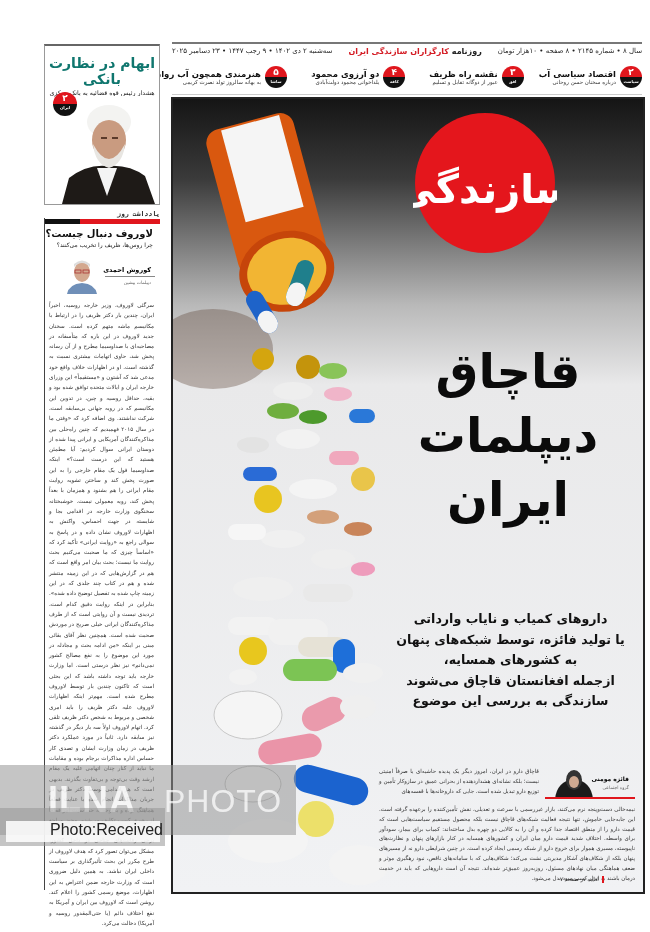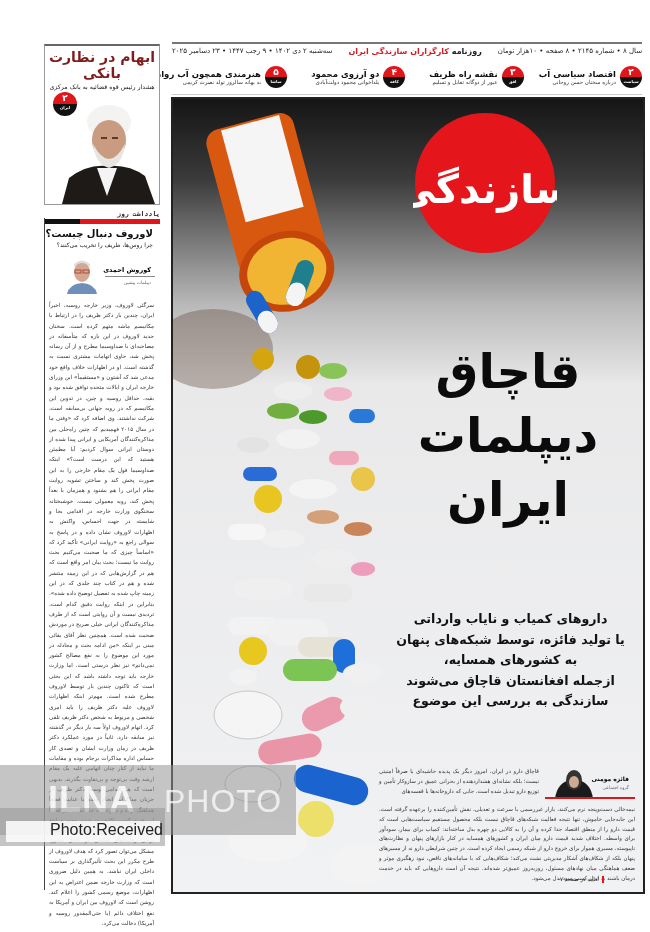--- a/index.html
+++ b/index.html
@@ -12,21 +12,21 @@
   .teasers{position:absolute;left:132px;top:20px;width:470px;height:34px;display:flex;direction:rtl;justify-content:space-between;border-bottom:1px solid #ccc;}
   .teaser{display:flex;direction:rtl;align-items:center;gap:4px;width:115px;}
   .badge{width:22px;height:22px;border-radius:50%;background:linear-gradient(#e0161d 0 52%,#111 52% 100%);color:#fff;font-size:9px;font-weight:bold;display:flex;flex-direction:column;align-items:center;justify-content:flex-start;position:relative;flex:none;}
   .badge .num{margin-top:1px;font-size:9px;line-height:10px;}
   .badge .sec{font-size:4px;line-height:6px;margin-top:2px;}
   .teaser .txt{display:flex;flex-direction:column;text-align:right;}
   .teaser .t{font-size:8.5px;font-weight:bold;color:#111;white-space:nowrap;}
   .teaser .s{font-size:5.5px;color:#333;white-space:nowrap;}
   
   .lead{position:absolute;left:4px;top:4px;width:114px;height:158px;border:1px solid #999;border-top:2px solid #666;overflow:hidden;background:#fff;}
-  .lead .title{font-size:14px;font-weight:bold;color:#7f1d1d;text-align:center;direction:rtl;margin-top:3px;}
+  .lead .title{font-size:14px;font-weight:bold;color:#0f766e;text-align:center;direction:rtl;margin-top:9px;}
   .lead .sub{font-size:6.3px;color:#222;text-align:center;direction:rtl;margin-top:2px;}
   .lead .badge{position:absolute;left:8px;top:46px;width:24px;height:24px;}
   .lead .portrait{position:absolute;left:12px;top:50px;width:100px;height:108px;}
   .col-label{position:absolute;left:4px;top:170px;width:116px;border-bottom:5px solid #e0161d;direction:rtl;font-size:6.5px;font-weight:bold;color:#222;padding-bottom:1px;font-family:Liberation Mono, monospace;}
   .col-label::before{content:"";position:absolute;left:0;bottom:-5px;width:36px;height:5px;background:#111;}
   .opinion{position:absolute;left:4px;top:178px;width:114px;height:672px;border-left:1px solid #444;}
   .op-title{direction:rtl;text-align:right;font-size:10px;font-weight:bold;margin:10px 6px 2px 0;color:#111;}
   .op-sub{direction:rtl;text-align:right;font-size:6px;color:#222;margin-right:6px;}
   .author{position:relative;height:42px;margin-top:6px;}
   .author .photo{position:absolute;left:20px;top:2px;width:34px;height:38px;}

